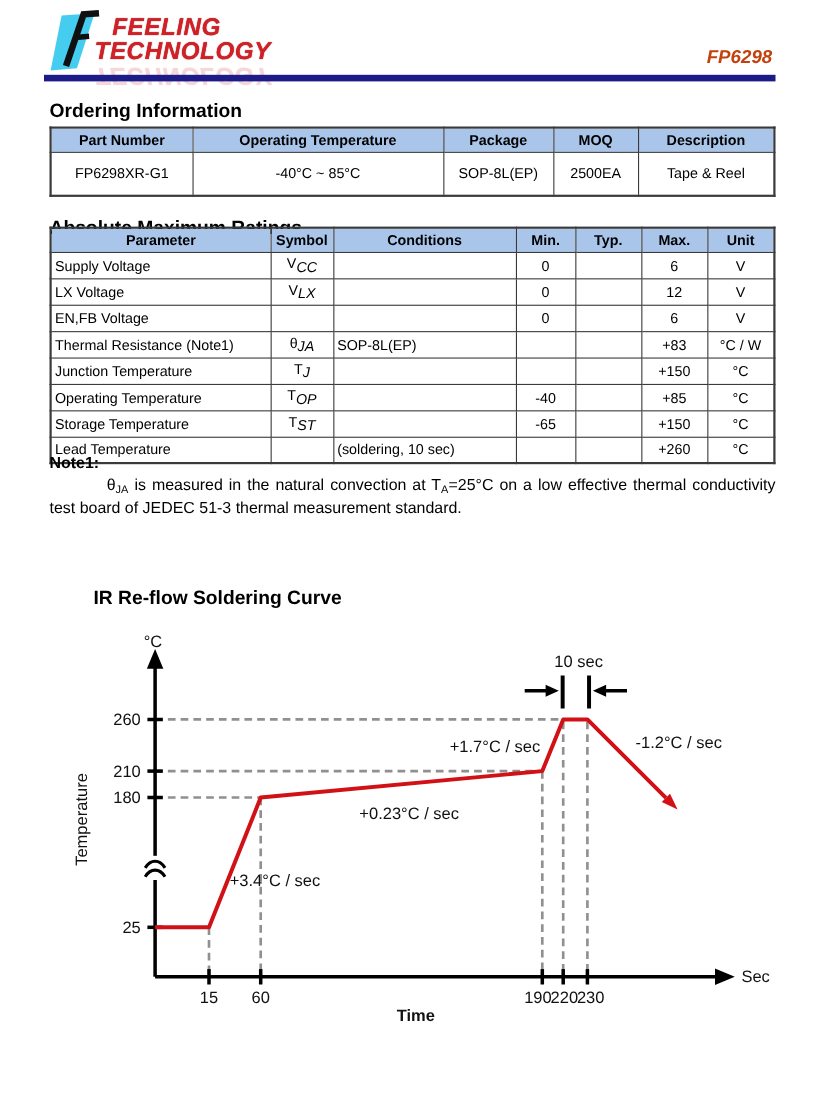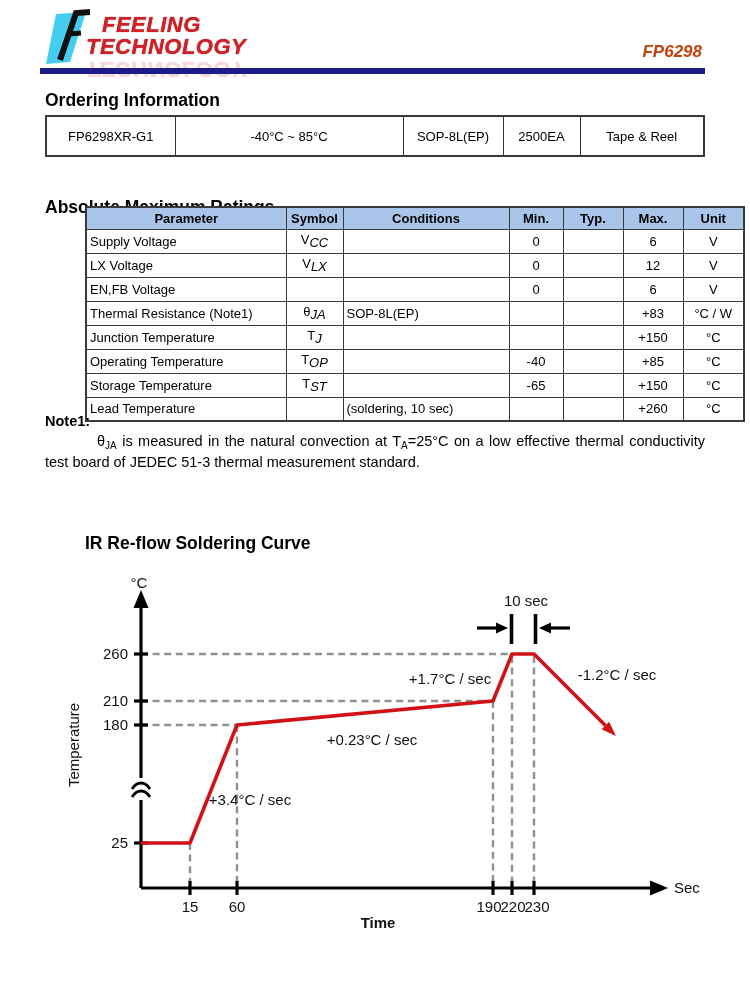--- a/index.html
+++ b/index.html
@@ -73,33 +73,40 @@
 
   <table class="tbl ord" style="top:115px; width:658px;">
     <colgroup>
       <col style="width:129px">
         <col style="width:228px">
         <col style="width:100px">
       <col style="width:77px">
         <col style="width:124px">
     </colgroup>
     <tbody>
+        <tr>
+      <th>Part Number</th>
+      <th>Operating Temperature</th>
+      <th>Package</th>
+      <th>MOQ</th>
+      <th>Description</th>
+    </tr>
     <tr>
       <td>FP6298XR-G1</td>
       <td>-40°C ~ 85°C</td>
       <td>SOP-8L(EP)</td>
       <td>2500EA</td>
       <td>Tape &amp; Reel</td>
     </tr>
   </tbody>
     </table>
 
   <div class="sec-title" style="top:197px;">Absolute Maximum Ratings</div>
 
-  <table class="tbl amr" style="top:206px; width:658px;margin-left:40px;">
+  <table class="tbl amr" style="top:206px; width:658px;">
     <colgroup>
       <col style="width:200px">
         <col style="width:57px">
         <col style="width:166px">
       <col style="width:54px">
         <col style="width:60px">
         <col style="width:60px">
         <col style="width:61px">
     </colgroup>
     <tbody>

